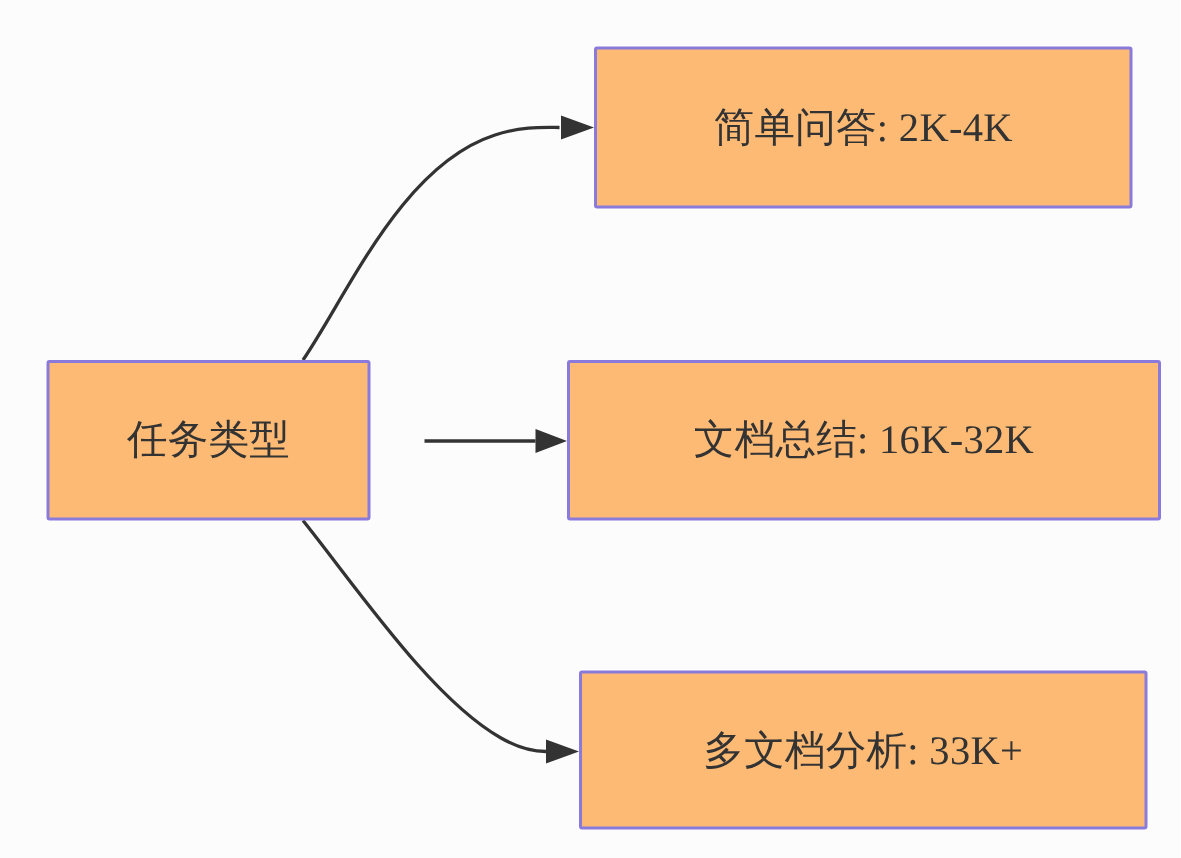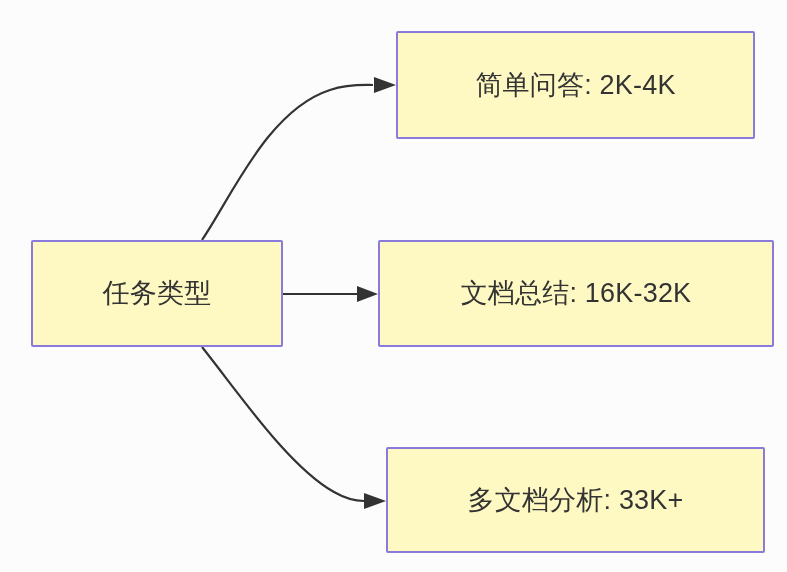--- a/index.html
+++ b/index.html
@@ -19,41 +19,42 @@
     position: absolute;
     left: 0;
     top: 0;
     width: 787px;
     height: 572px;
     pointer-events: none;
   }
   .node {
     position: absolute;
     box-sizing: border-box;
-    background: #fef9c3;
+    background: #fdba74;
     border: 2px solid #8a7adb;
     border-radius: 2px;
     display: flex;
     align-items: center;
     justify-content: center;
     color: #333333;
     text-align: center;
     line-height: 1.2;
+    font-family: Liberation Serif, serif;
   }
   .node-label {
     font-size: 27px;
     color: #333333;
     letter-spacing: 0.2px;
     white-space: nowrap;
   }
   
   #node-source {
     left: 31px;
     top: 240px;
-    width: 252px;
+    width: 216px;
     height: 107px;
   }
   
   #node-simple-qa {
     left: 396px;
     top: 31px;
     width: 359px;
     height: 108px;
   }
   #node-doc-summary {

